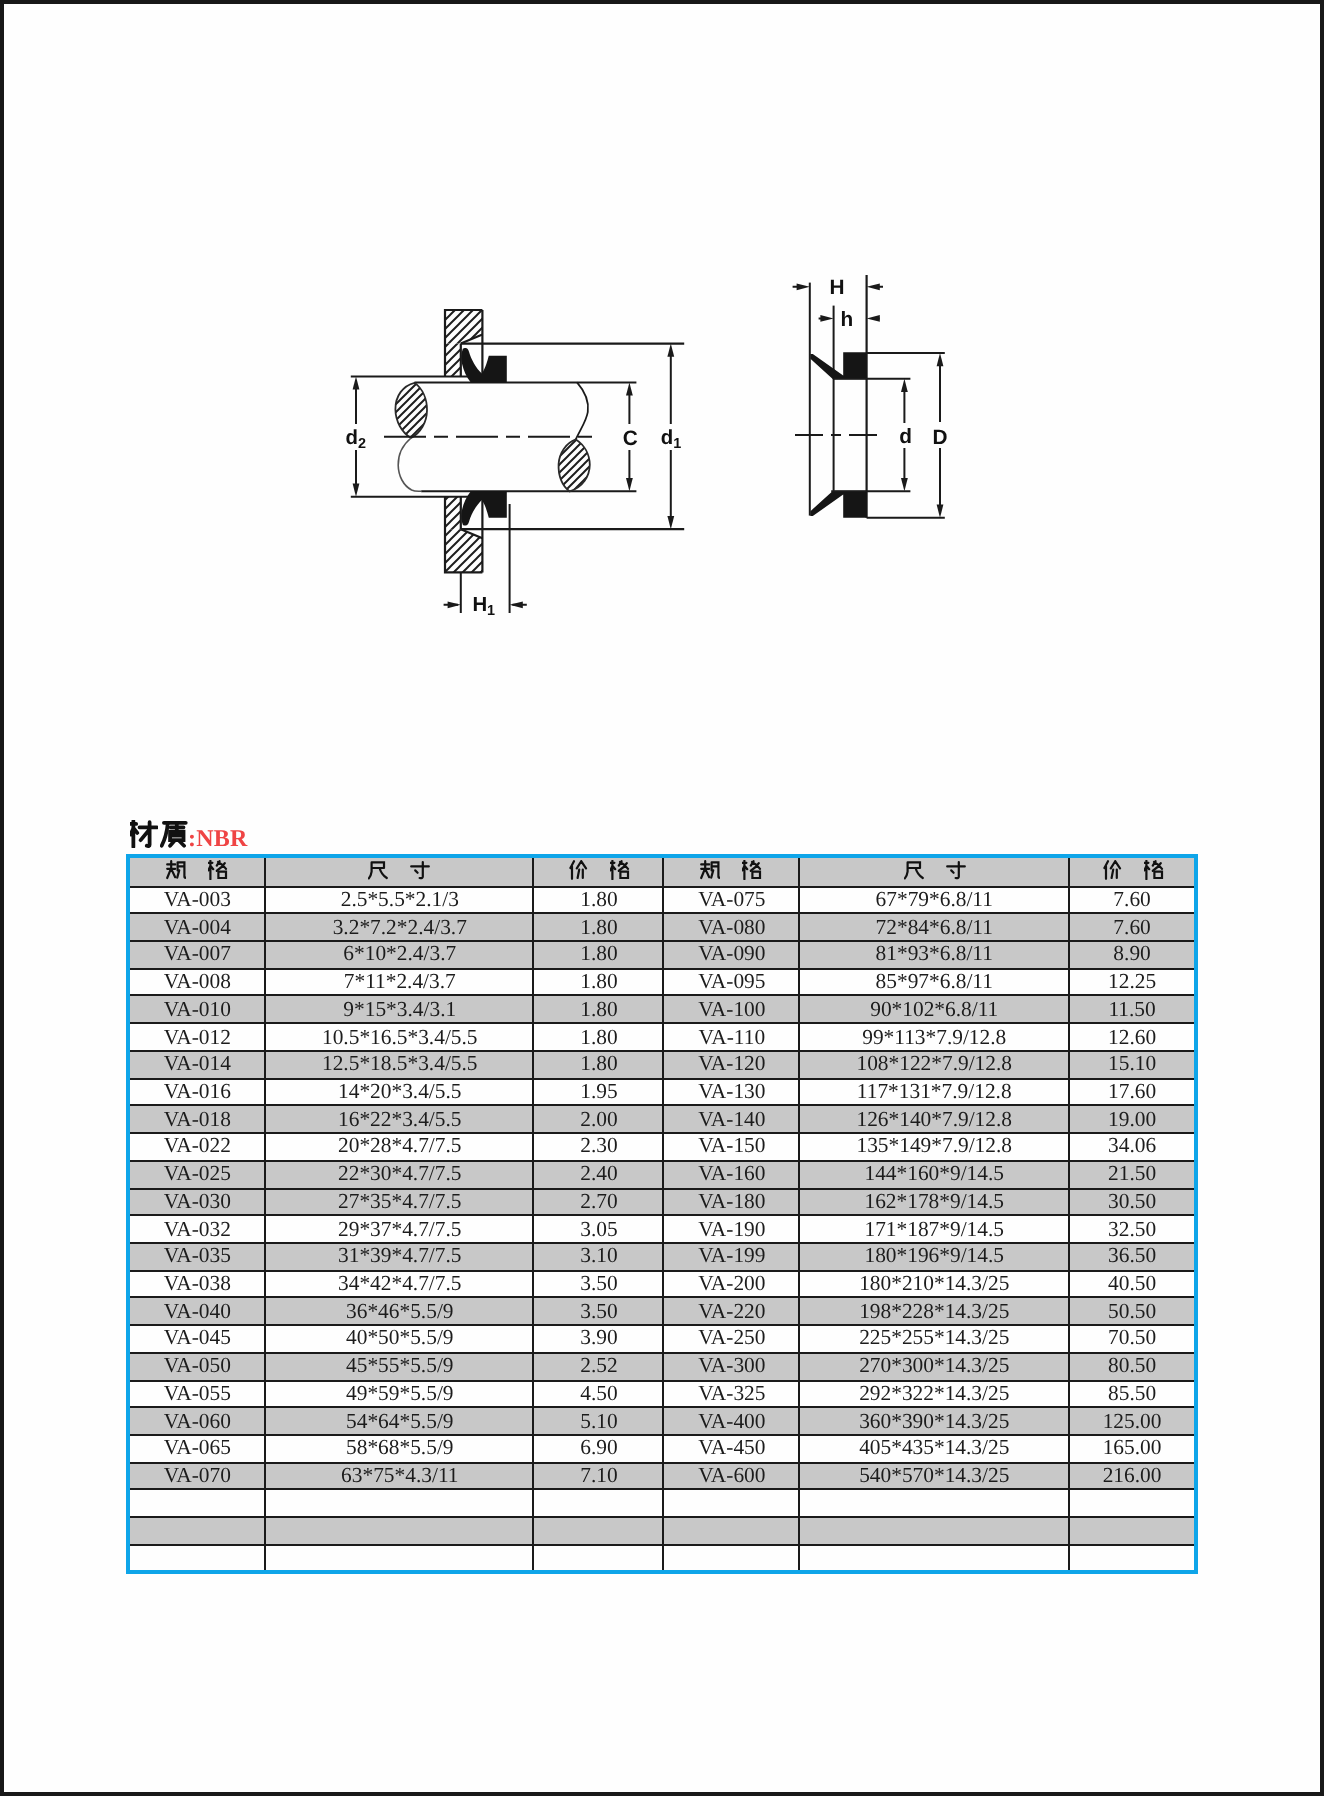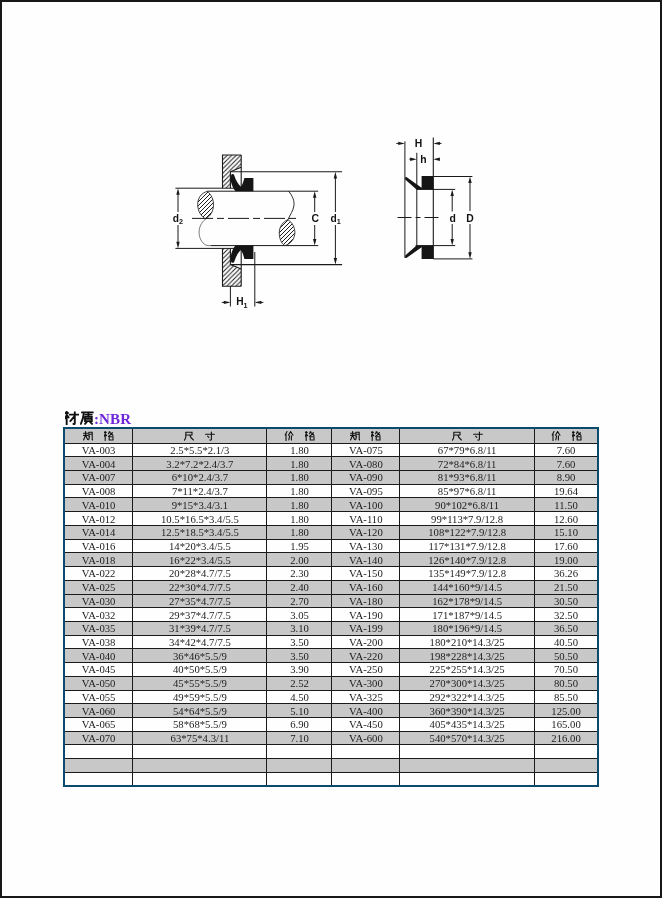--- a/index.html
+++ b/index.html
@@ -4,25 +4,25 @@
 <style>
   html,body{margin:0;padding:0;}
   body{width:663px;height:899px;background:#fefefe;position:relative;overflow:hidden;
        font-family:"Liberation Sans",sans-serif;}
   #frame{position:absolute;left:0;top:0;width:658px;height:894px;border:2.5px solid #181818;}
   .glyph{display:inline-block;vertical-align:-1px;}
   .glyph svg{display:block;}
   .glyph use{stroke-width:11px;}
   #mat .glyph use{stroke-width:13.5px;}
   #mat{position:absolute;left:65px;top:410px;height:16px;}
-  #mat .nbr{font-family:"Liberation Serif",serif;font-weight:bold;font-size:15px;color:#6d28d9;
+  #mat .nbr{font-family:"Liberation Serif",serif;font-weight:bold;font-size:12px;color:#ef4444;
             letter-spacing:0.1px;}
   table#spec{position:absolute;left:63px;top:426.6px;border-collapse:collapse;table-layout:fixed;
              font-family:"Liberation Serif",serif;font-size:10.7px;color:#1c1c1c;
-             border:2px solid #0c4a6e;}
+             border:2px solid #0ea5e9;}
   table#spec td{border:1px solid #1a1a1a;border-left-width:1.4px;border-right-width:1.4px;text-align:center;vertical-align:middle;
                 padding:0;overflow:hidden;white-space:nowrap;}
   table#spec tr{height:13.72px;}
   table#spec tr.hd{height:15.5px;}
   table#spec tr.g td{background:#c8c8c8;}
   .cjkgap{display:inline-block;width:11px;}
 </style>
 </head>
 <body>
 
@@ -269,21 +269,21 @@
         <td>81*93*6.8/11</td>
         <td>8.90</td>
       </tr>
 
   <tr>
         <td>VA-008</td>
         <td>7*11*2.4/3.7</td>
         <td>1.80</td>
         <td>VA-095</td>
         <td>85*97*6.8/11</td>
-        <td>19.64</td>
+        <td>12.25</td>
       </tr>
 
   <tr class="g">
         <td>VA-010</td>
         <td>9*15*3.4/3.1</td>
         <td>1.80</td>
         <td>VA-100</td>
         <td>90*102*6.8/11</td>
         <td>11.50</td>
       </tr>
@@ -323,21 +323,21 @@
         <td>126*140*7.9/12.8</td>
         <td>19.00</td>
       </tr>
 
   <tr>
         <td>VA-022</td>
         <td>20*28*4.7/7.5</td>
         <td>2.30</td>
         <td>VA-150</td>
         <td>135*149*7.9/12.8</td>
-        <td>36.26</td>
+        <td>34.06</td>
       </tr>
 
   <tr class="g">
         <td>VA-025</td>
         <td>22*30*4.7/7.5</td>
         <td>2.40</td>
         <td>VA-160</td>
         <td>144*160*9/14.5</td>
         <td>21.50</td>
       </tr>

